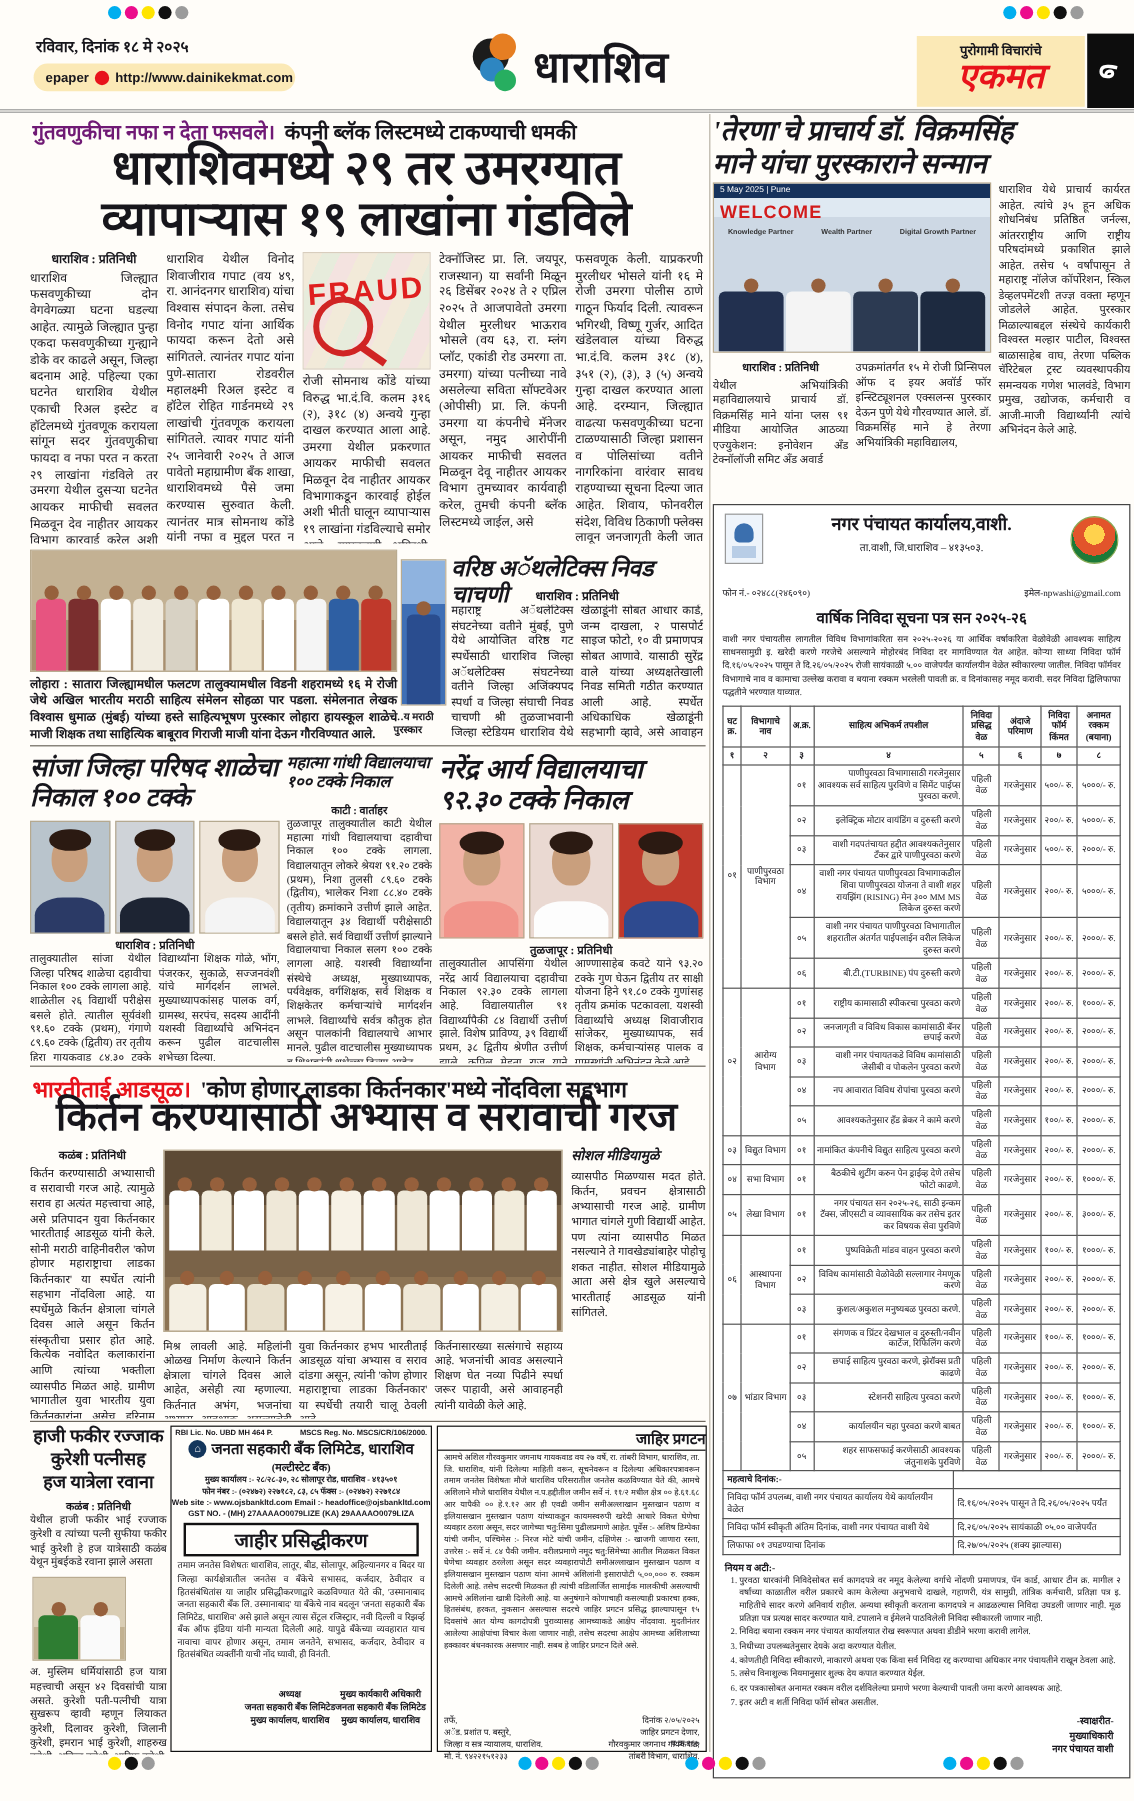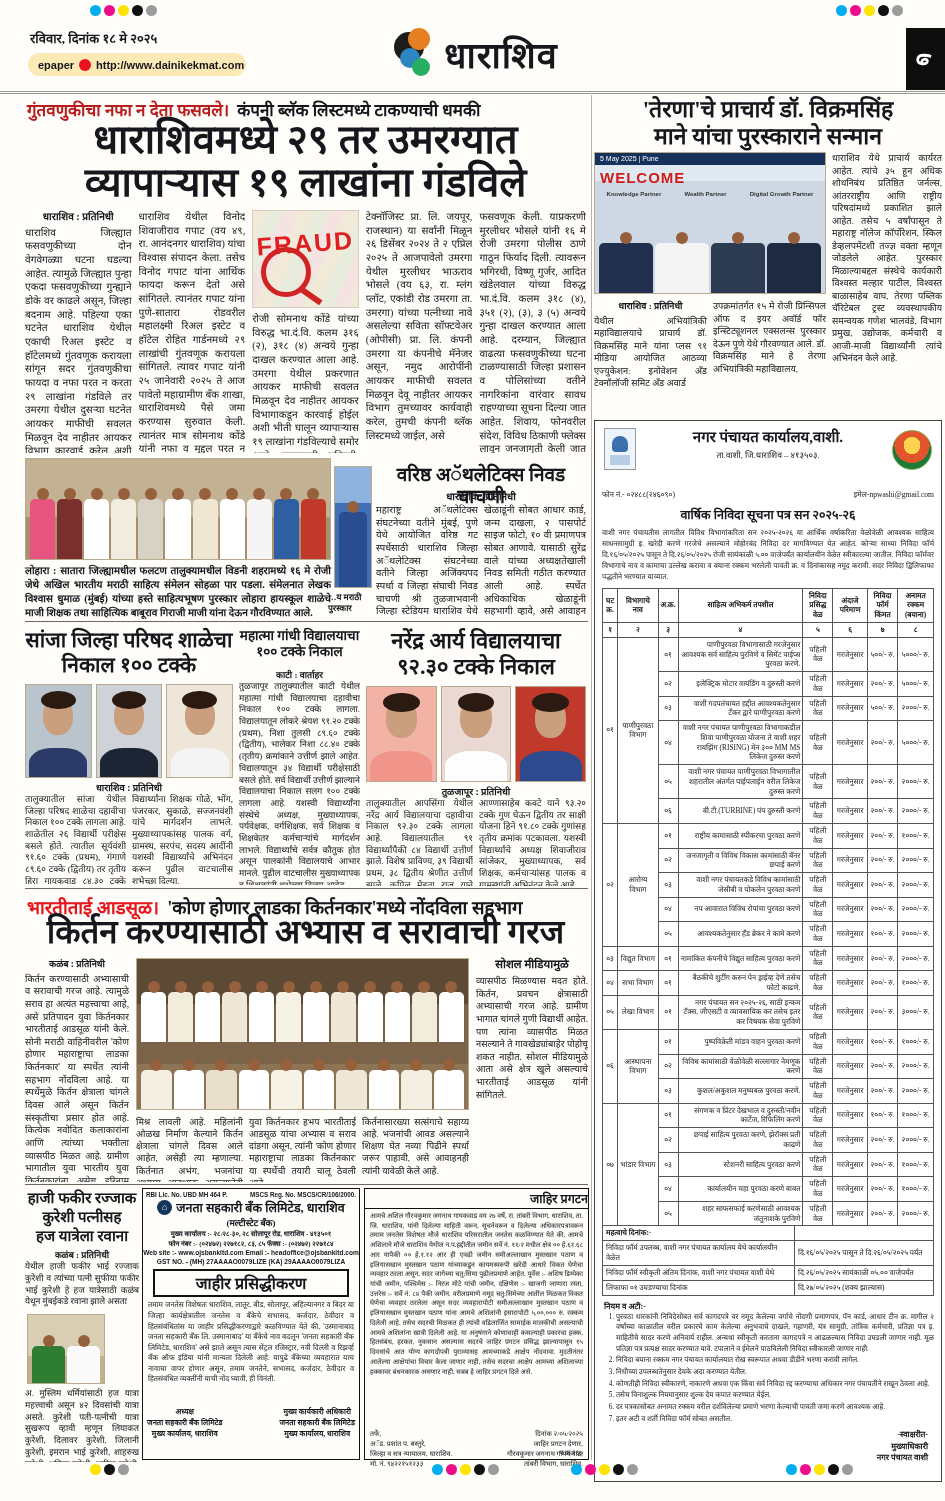--- a/index.html
+++ b/index.html
@@ -24,21 +24,21 @@
   .brand-tag{font-size:11px;font-weight:bold;}
   .brand-name{font-size:29px;font-weight:800;color:#e8131b;font-style:italic;line-height:1.05;}
   .pageno{left:906px;top:28px;width:39px;height:62px;background:#0d0d0d;color:#fff;display:flex;align-items:center;justify-content:center;font-size:24px;font-weight:bold;}
   .pageno span{transform:rotate(90deg);display:block;}
   .hdr-rule{left:0;top:91px;width:945px;height:3px;border-top:1px solid #999;border-bottom:1px solid #999;box-sizing:border-box;}
   .vgutter{left:591px;top:95px;height:1365px;width:0;border-left:1px solid #b9b2a6;}
   .hrule{border-top:1.5px solid #6d675d;}
 
   
   .lead-kicker{left:27px;top:98px;width:558px;font-size:17px;font-weight:bold;display:flex;gap:8px;white-space:nowrap;}
-  .lead-kicker .red{color:#b91c1c;}
+  .lead-kicker .red{color:#701a75;}
   .lead-headline{left:25px;top:118px;width:561px;text-align:center;font-size:40px;font-weight:800;line-height:1.08;}
   .lead-cols{left:25px;top:210px;width:561px;height:243px;display:flex;gap:7px;font-size:10.2px;line-height:1.34;text-align:justify;overflow:hidden;}
   .lead-cols .c{flex:1;overflow:hidden;}
   .byline{font-weight:bold;text-align:center;margin-bottom:2px;}
   .fraud{height:96px;border:1px solid #d8cdbd;margin-bottom:4px;position:relative;overflow:hidden;
          background:repeating-linear-gradient(115deg,#f2ead9 0 14px,#e7ecdc 14px 28px,#f4e3e0 28px 42px);}
   .fraud .txt{color:#df1f1f;font-weight:800;font-size:25px;font-family:"Liberation Sans",sans-serif;text-align:center;margin-top:16px;letter-spacing:2px;transform:rotate(-4deg);}
   .fraud .lens{position:absolute;left:8px;bottom:10px;width:40px;height:40px;border:5px solid #d02424;border-radius:50%;}
   .fraud .handle{position:absolute;left:46px;bottom:8px;width:24px;height:6px;background:#d02424;transform:rotate(35deg);}
 
@@ -51,21 +51,21 @@
   .ph-stage{background:linear-gradient(#dfe9f2 0 20%,#cdd8e4 20% 100%);}
   .ph-kirtan{background:linear-gradient(#5d4a35 0 30%,#7a6348 30% 70%,#8d7454 70% 100%);}
   .ph-haji{background:linear-gradient(#d9cdb4 0 60%,#c2b191 60% 100%);}
   .caption{font-size:10.2px;line-height:1.38;text-align:justify;font-weight:bold;}
   .stage-top{position:absolute;left:0;top:0;right:0;height:12px;background:#16325c;color:#fff;font-size:7px;font-family:"Liberation Sans",sans-serif;padding-left:5px;line-height:12px;}
   .stage-welcome{position:absolute;left:5px;top:16px;color:#d21c1c;font-weight:800;font-size:15px;font-family:"Liberation Sans",sans-serif;letter-spacing:1px;}
   .stage-partners{position:absolute;left:0;top:38px;right:0;display:flex;justify-content:space-around;font-size:6px;font-family:"Liberation Sans",sans-serif;color:#333;font-weight:bold;}
   .stage-crowdwrap{position:absolute;left:0;bottom:0;right:0;height:86px;}
 
   
-  .h-mid{font-weight:800;text-align:center;line-height:1.18;}
+  .h-mid{font-weight:800;line-height:1.18;font-style:italic;}
   .smallcols{display:flex;gap:6px;text-align:justify;overflow:hidden;}
   .smallcols .c{flex:1;overflow:hidden;}
   .stu{flex:1;position:relative;overflow:hidden;background:var(--bg);border:1px solid #b5a98f;}
   .stu i{position:absolute;left:50%;top:12%;width:46%;height:42%;margin-left:-23%;border-radius:50% 50% 46% 46%;background:#c99f7d;}
   .stu i::before{content:'';position:absolute;top:-14%;left:-8%;right:-8%;height:48%;border-radius:50%;background:#2b1a12;}
   .stu b{position:absolute;left:50%;bottom:-8%;width:90%;height:40%;margin-left:-45%;border-radius:40% 40% 0 0;background:var(--shirt);}
   .photorow{position:absolute;display:flex;gap:4px;}
 
   
   .kir-kicker{left:27px;top:894px;width:558px;font-size:18.5px;font-weight:bold;display:flex;gap:8px;white-space:nowrap;}
@@ -78,21 +78,21 @@
   .haji-body{font-size:8.7px;line-height:1.36;text-align:justify;overflow:hidden;}
   .adbox{position:absolute;border:1px solid #111;box-sizing:border-box;background:#fffefb;}
   .ad-top{display:flex;justify-content:space-between;font-size:6.3px;font-family:"Liberation Sans",sans-serif;font-weight:bold;padding:2px 3px 0;}
   .ad-name{display:flex;align-items:center;justify-content:center;gap:4px;font-size:12.5px;font-weight:800;margin-top:1px;}
   .ad-logo{width:15px;height:15px;border-radius:50%;background:#14365c;color:#fff;font-size:9px;line-height:15px;text-align:center;flex:0 0 auto;}
   .ad-sub{font-size:9px;font-weight:bold;text-align:center;}
   .ad-addr{font-size:6.8px;text-align:center;line-height:1.4;font-weight:bold;}
   .ad-en{font-size:6.6px;text-align:center;font-family:"Liberation Sans",sans-serif;font-weight:bold;line-height:1.4;}
   .ad-title{margin:3px 10px 2px;border:2px solid #111;font-size:16px;font-weight:800;text-align:center;padding:1px 0;}
   .ad-body{font-size:7.4px;line-height:1.42;text-align:justify;padding:1px 5px;height:106px;overflow:hidden;}
-  .ad-sign{display:flex;justify-content:space-between;font-size:7.6px;font-weight:bold;text-align:center;line-height:1.4;padding:0 4px 2px;}
+  .ad-sign{display:flex;justify-content:flex-end;font-size:7.6px;font-weight:bold;text-align:center;line-height:1.4;padding:0 4px 2px;}
   .pn-title{font-size:12.5px;font-weight:800;text-align:right;border-bottom:1px solid #111;padding:1px 0;}
   .pn-body{font-size:6.8px;line-height:1.43;text-align:justify;padding:2px 5px;height:216px;overflow:hidden;}
   .pn-foot{display:flex;justify-content:space-between;font-size:7px;line-height:1.45;padding:0 5px;}
   .pn-ref{position:absolute;right:5px;bottom:2px;font-size:7px;font-weight:normal;}
 
   
   .tender{left:594px;top:420px;width:348px;height:1062px;border:1.5px solid #444;box-sizing:border-box;background:#fff;padding:5px 7px;}
   .tn-head{position:relative;text-align:center;min-height:58px;}
   .tn-emblem-l{position:absolute;left:2px;top:2px;width:30px;height:40px;border:1px solid #999;background:#eef4fb;}
   .tn-emblem-l::after{content:'';position:absolute;left:7px;top:7px;width:16px;height:16px;border-radius:50% 50% 4px 4px;background:#3b6fae;}
@@ -143,20 +143,24 @@
   </div>
   <div class="abs masthead">
     <span class="mast-logo">
       <i style="left:2px;top:4px;width:30px;height:30px;background:#1c1c1c;"></i>
       <i style="left:16px;top:0;width:22px;height:22px;background:#e67e22;"></i>
       <i style="left:8px;top:20px;width:20px;height:20px;background:#2e86c1;"></i>
       <i style="left:20px;top:30px;width:18px;height:18px;background:#27ae60;"></i>
     </span>
     <span class="mast-title">धाराशिव</span>
   </div>
+  <div class="abs brand-box">
+    <div class="brand-tag">पुरोगामी विचारांचे</div>
+    <div class="brand-name">एकमत</div>
+  </div>
   <div class="abs pageno">
       <span>७</span>
     </div>
   <div class="abs hdr-rule"></div>
 
   <div class="abs lead-kicker">
     <span class="red">गुंतवणुकीचा नफा न देता फसवले।</span>
     <span>कंपनी ब्लॅक लिस्टमध्ये टाकण्याची धमकी</span>
   </div>
   <div class="abs lead-headline">

